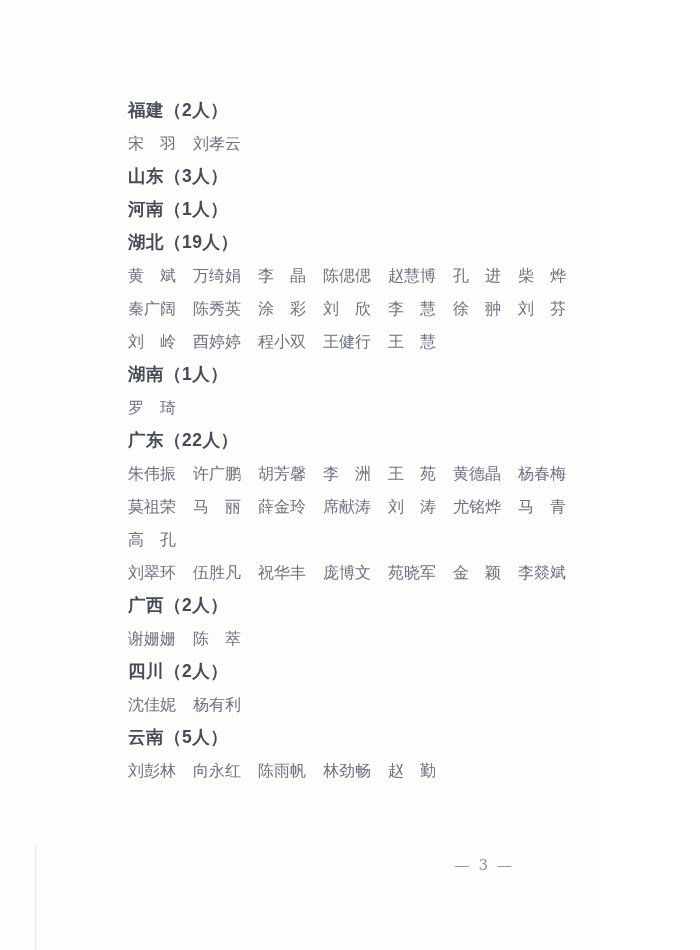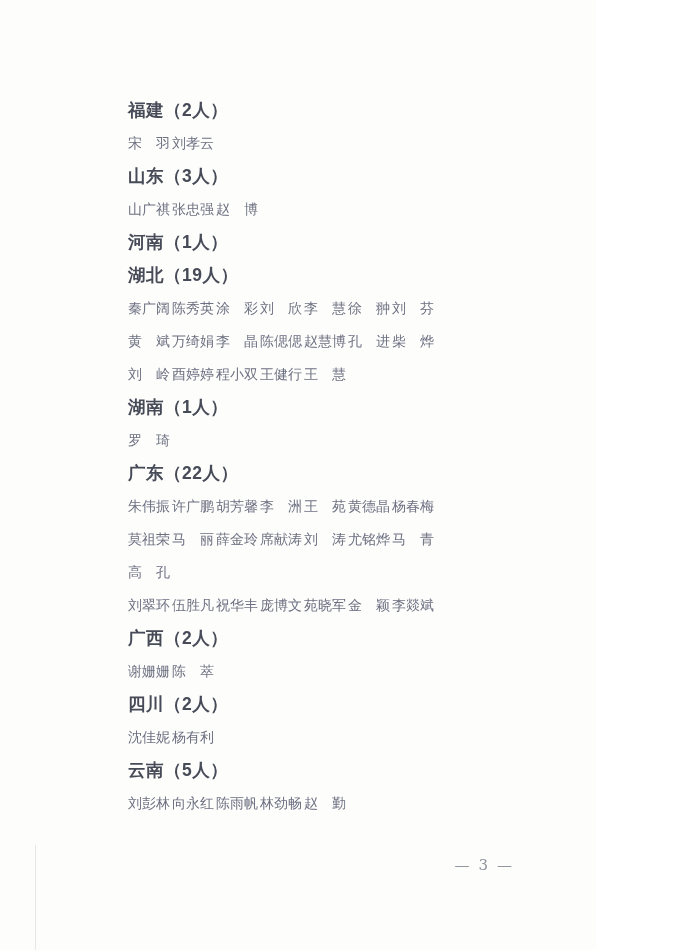--- a/index.html
+++ b/index.html
@@ -28,22 +28,22 @@
   }
   .header-line {
     font-family: "Liberation Sans", sans-serif;
     font-weight: 700;
     font-size: 17.5px;
     color: #474b57;
     letter-spacing: 0.5px;
   }
   .names-line {
     display: flex;
-    gap: 2px;
-    font-size: 14px;
+    gap: 17px;
+    font-size: 16px;
     color: #6d7080;
     align-items: flex-end;
   }
   .person {
     display: inline-block;
   }
   .footer {
     position: absolute;
     top: 855px;
     right: 84px;
@@ -82,44 +82,39 @@
 
 <div class="page">
 
   <main class="content" id="name-list">
       <div class="line header-line"><span>福建</span><span>（2人）</span></div>
       <div class="line names-line">
         <span class="person">宋　羽</span>
         <span class="person">刘孝云</span>
       </div>
       <div class="line header-line"><span>山东</span><span>（3人）</span></div>
-      <div class="line names-line">
-        <span class="person">山广祺</span>
-        <span class="person">张忠强</span>
-        <span class="person">赵　博</span>
-      </div>
       <div class="line header-line"><span>河南</span><span>（1人）</span></div>
       <div class="line header-line"><span>湖北</span><span>（19人）</span></div>
+      <div class="line names-line">
+        <span class="person">黄　斌</span>
+        <span class="person">万绮娟</span>
+        <span class="person">李　晶</span>
+        <span class="person">陈偲偲</span>
+        <span class="person">赵慧博</span>
+        <span class="person">孔　进</span>
+        <span class="person">柴　烨</span>
+      </div>
       <div class="line names-line">
         <span class="person">秦广阔</span>
         <span class="person">陈秀英</span>
         <span class="person">涂　彩</span>
         <span class="person">刘　欣</span>
         <span class="person">李　慧</span>
         <span class="person">徐　翀</span>
         <span class="person">刘　芬</span>
-      </div>
-      <div class="line names-line">
-        <span class="person">黄　斌</span>
-        <span class="person">万绮娟</span>
-        <span class="person">李　晶</span>
-        <span class="person">陈偲偲</span>
-        <span class="person">赵慧博</span>
-        <span class="person">孔　进</span>
-        <span class="person">柴　烨</span>
       </div>
       <div class="line names-line">
         <span class="person">刘　岭</span>
         <span class="person">酉婷婷</span>
         <span class="person">程小双</span>
         <span class="person">王健行</span>
         <span class="person">王　慧</span>
       </div>
       <div class="line header-line"><span>湖南</span><span>（1人）</span></div>
       <div class="line names-line">

